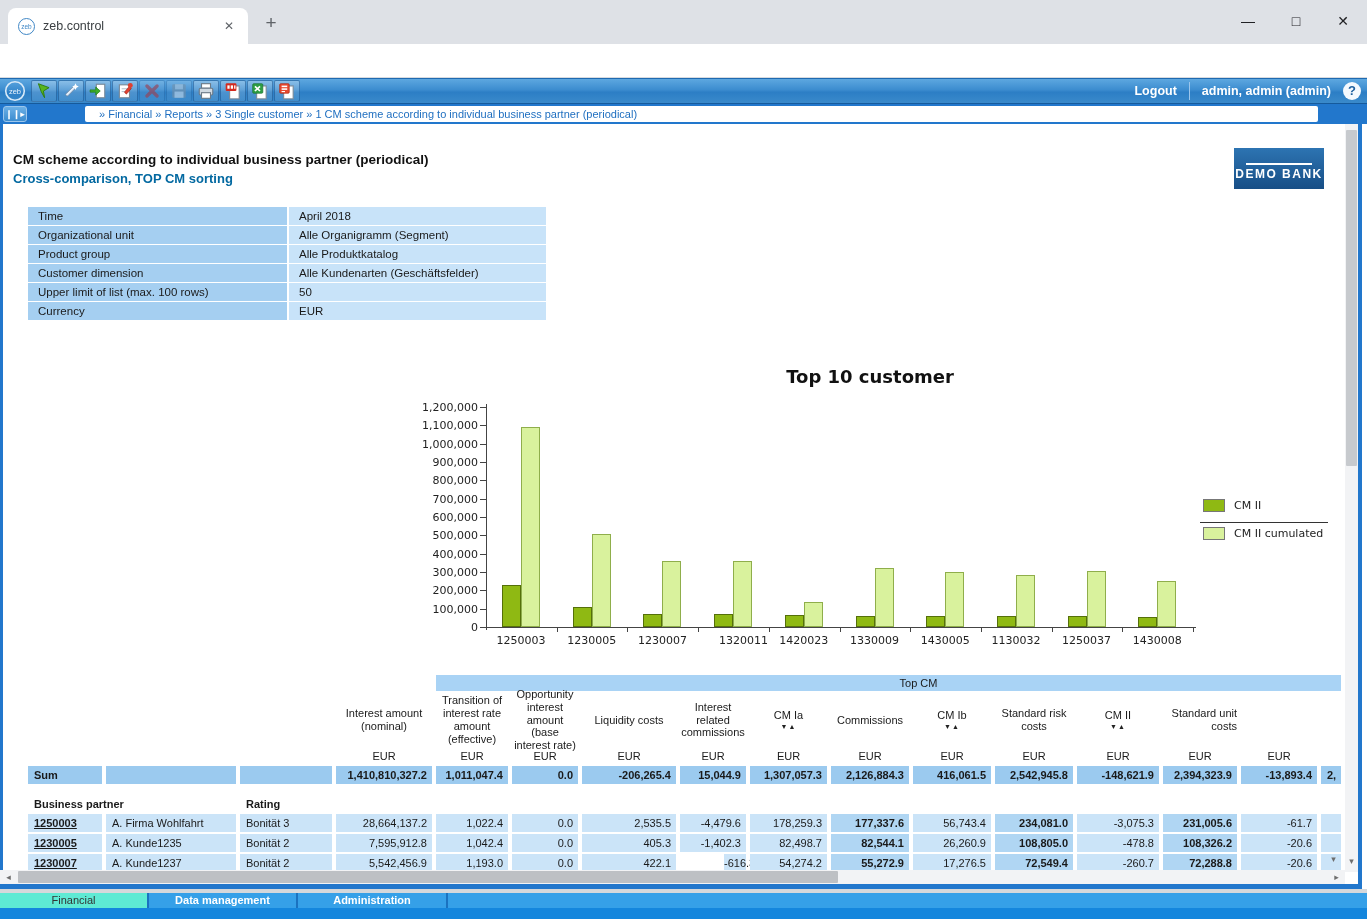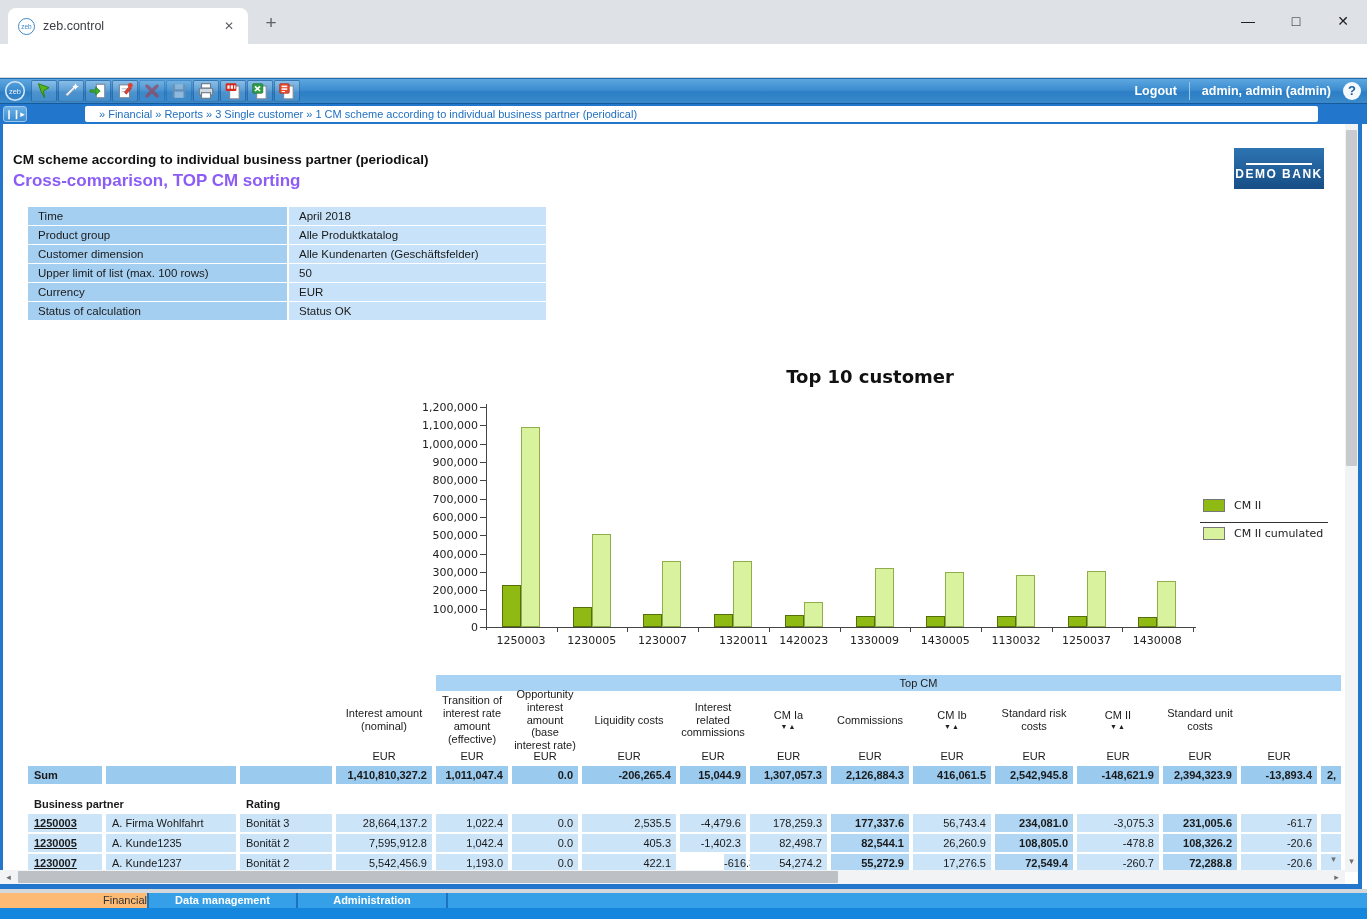--- a/index.html
+++ b/index.html
@@ -55,21 +55,21 @@
   .crumb-expand { top:106px; left:3px; width:24px; height:16px; border:1px solid #9cc6ec; border-radius:3px;
                   background:linear-gradient(180deg,#6cb0e6,#3c8ccf); color:#fff; font-size:9px;
                   text-align:center; line-height:14px; }
   .crumbpill { top:106px; left:85px; width:1233px; height:16px; background:#fff; border-radius:2px;
                font-size:11px; color:#1f6fc0; line-height:16px; padding-left:14px; white-space:nowrap; overflow:hidden; }
 
   
   .content { top:124px; left:0; width:1367px; height:760px; background:#fff; overflow:hidden; }
   .bord { background:#2277cc; }
   .rtitle { left:13px; top:28px; font-size:13.5px; font-weight:bold; color:#111; }
-  .rsub   { left:13px; top:47px; font-size:17px; font-weight:bold; color:#8b5cf6; }
+  .rsub   { left:13px; top:47px; font-size:13px; font-weight:bold; color:#0369a1; }
   .banklogo { left:1234px; top:24px; width:90px; height:41px;
               background:linear-gradient(180deg,#2d74b2 0%,#174e86 100%);
               color:#fff; text-align:center; font-weight:bold; font-size:12px; letter-spacing:1.5px; }
   .banklogo .bar { position:absolute; left:12px; right:12px; top:15px; height:1.5px; background:#fff; }
   .banklogo .bl-text { position:absolute; left:0; right:0; top:19px; }
 
   
   .params { left:28px; top:83px; width:518px; }
   .prow { display:flex; margin-bottom:1px; }
   .pl { width:259px; background:#a5cff1; margin-right:2px; }
@@ -110,21 +110,21 @@
   .vsb-thumb { position:absolute; left:1px; top:6px; width:11px; height:336px; background:#c7cace; border-radius:1px; }
   .sb-arrow { position:absolute; color:#6d6d6d; font-size:9px; text-align:center; width:13px; line-height:14px; }
   .hsb { top:870px; left:0; width:1345px; height:14px; background:#f2f3f5; }
   .hsb-thumb { position:absolute; left:18px; top:1px; width:820px; height:12px; background:#bdc0c4; border-radius:1px; }
 
   
   .graygap { top:889px; left:0; width:1367px; height:4px; background:#d5d8db; }
   .btabs { top:893px; left:0; width:1367px; height:15px; background:#35a0e8; display:flex; }
   .btab { height:15px; font-size:11px; text-align:center; line-height:15px; color:#fff; font-weight:bold;
           border-right:2px solid #1a72c0; }
-  .btab.active { background:#fdba74; color:#333; font-weight:normal;text-align:right; }
+  .btab.active { background:#5eead4; color:#333; font-weight:normal; }
   .bstrip { top:908px; left:0; width:1367px; height:11px; background:#1486dd; }
 </style>
 </head>
 <body>
 
 <div id="screen">
 
   <div class="a tabbar">
     <div class="a tab">
       <span class="favicon">zeb</span>
@@ -303,38 +303,38 @@
     <div class="a banklogo">
       <span class="bar"></span>
       <span class="bl-text">DEMO BANK</span>
     </div>
     <div class="a params" id="params">
         <div class="prow">
           <div class="pl">Time</div>
           <div class="pv">April 2018</div>
         </div>
         <div class="prow">
+          <div class="pl">Organizational unit</div>
+          <div class="pv">Alle Organigramm (Segment)</div>
+        </div>
+        <div class="prow">
           <div class="pl">Product group</div>
           <div class="pv">Alle Produktkatalog</div>
         </div>
         <div class="prow">
           <div class="pl">Customer dimension</div>
           <div class="pv">Alle Kundenarten (Geschäftsfelder)</div>
         </div>
         <div class="prow">
           <div class="pl">Upper limit of list (max. 100 rows)</div>
           <div class="pv">50</div>
         </div>
         <div class="prow">
           <div class="pl">Currency</div>
           <div class="pv">EUR</div>
-        </div>
-        <div class="prow">
-          <div class="pl">Status of calculation</div>
-          <div class="pv">Status OK</div>
         </div>
       </div>
     <div class="a ctitle">Top 10 customer</div>
     <div class="a" id="chart" style="left:0;top:260px;width:1345px;height:290px;">
         <div class="ylab cfont" style="left: 408px; top: 237px; position: absolute;">0</div>
         <div class="axis" style="left: 480px; top: 243px; width: 6px; height: 1px; position: absolute;"></div>
         <div class="ylab cfont" style="left: 408px; top: 218.667px; position: absolute;">100,000</div>
         <div class="axis" style="left: 480px; top: 224.667px; width: 6px; height: 1px; position: absolute;"></div>
         <div class="ylab cfont" style="left: 408px; top: 200.333px; position: absolute;">200,000</div>
         <div class="axis" style="left: 480px; top: 206.333px; width: 6px; height: 1px; position: absolute;"></div>
@@ -448,21 +448,21 @@
             <div>CM Ib</div>
             <div class="sorticons">▼▲</div>
           </div>
           <div class="cell hcell" style="grid-row: 2;">
             <div>Standard risk costs</div>
           </div>
           <div class="cell hcell" style="grid-row: 2;">
             <div>CM II</div>
             <div class="sorticons">▼▲</div>
           </div>
-          <div class="cell hcell" style="grid-row: 2;">
+          <div class="cell hcell" style="grid-row: 2; text-align: right;">
             <div>Standard unit costs</div>
           </div>
           <div class="cell hcell" style="grid-row: 2;">
             <div></div>
           </div>
           <div class="cell eur" style="grid-row: 3;"></div>
           <div class="cell eur" style="grid-row: 3;"></div>
           <div class="cell eur" style="grid-row: 3;"></div>
           <div class="cell eur" style="grid-row: 3;">EUR</div>
           <div class="cell eur" style="grid-row: 3;">EUR</div>

